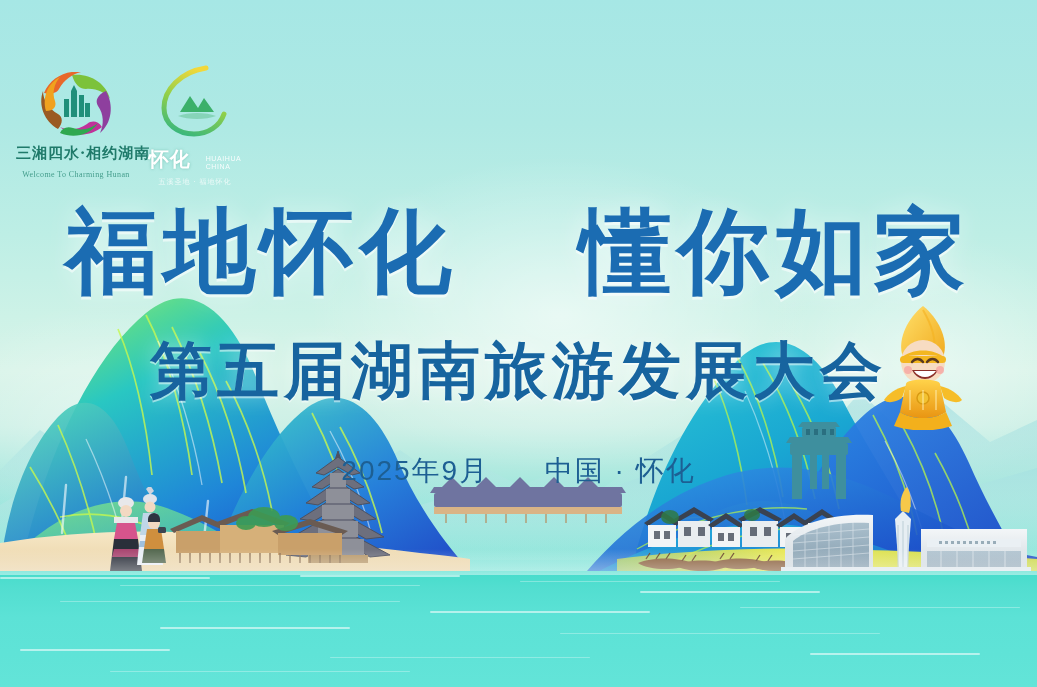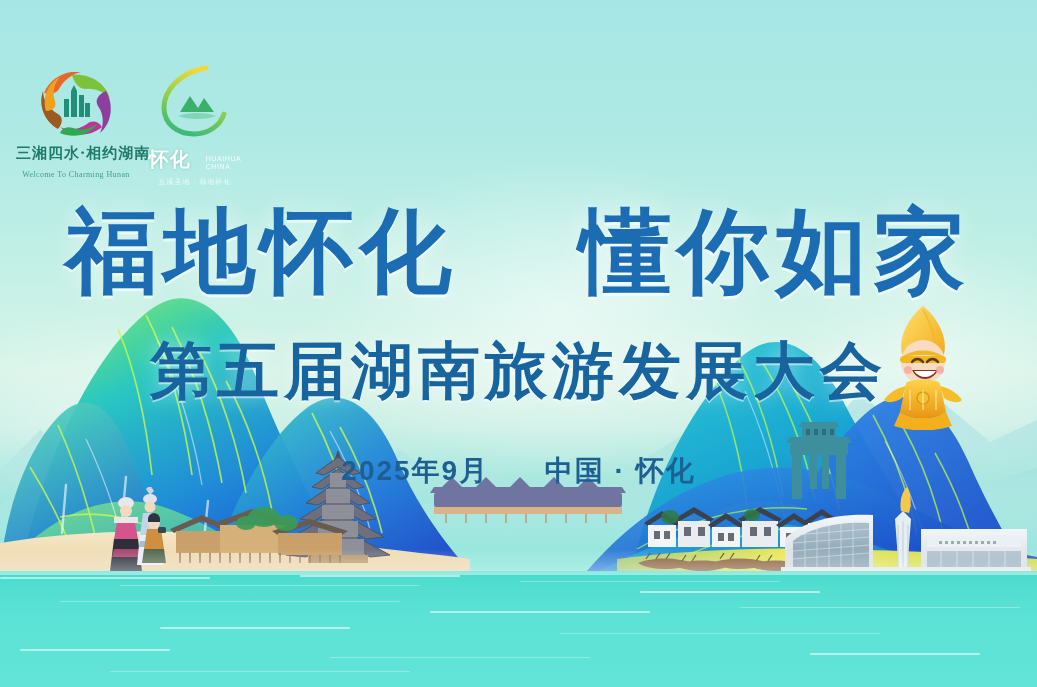--- a/index.html
+++ b/index.html
@@ -63,21 +63,20 @@
     line-height:1;
     margin-top:15px;
   }
   .meta-line{
     position:absolute;left:0;right:0;top:452px;
     text-align:center;
     font-size:28px;
     letter-spacing:2px;
     color:#1d5f93;
     white-space:nowrap;
-    font-weight:bold;
   }
   .meta-line .sep{display:inline-block;width:36px;}
 
   
   .logo-block{position:absolute;}
   .logo-hunan{left:16px;top:72px;width:120px;}
   .logo-huaihua{left:140px;top:62px;width:110px;}
   .logo-cn{
     font-family:"DejaVu Serif","Liberation Serif",serif;
     font-weight:700;text-align:center;white-space:nowrap;

